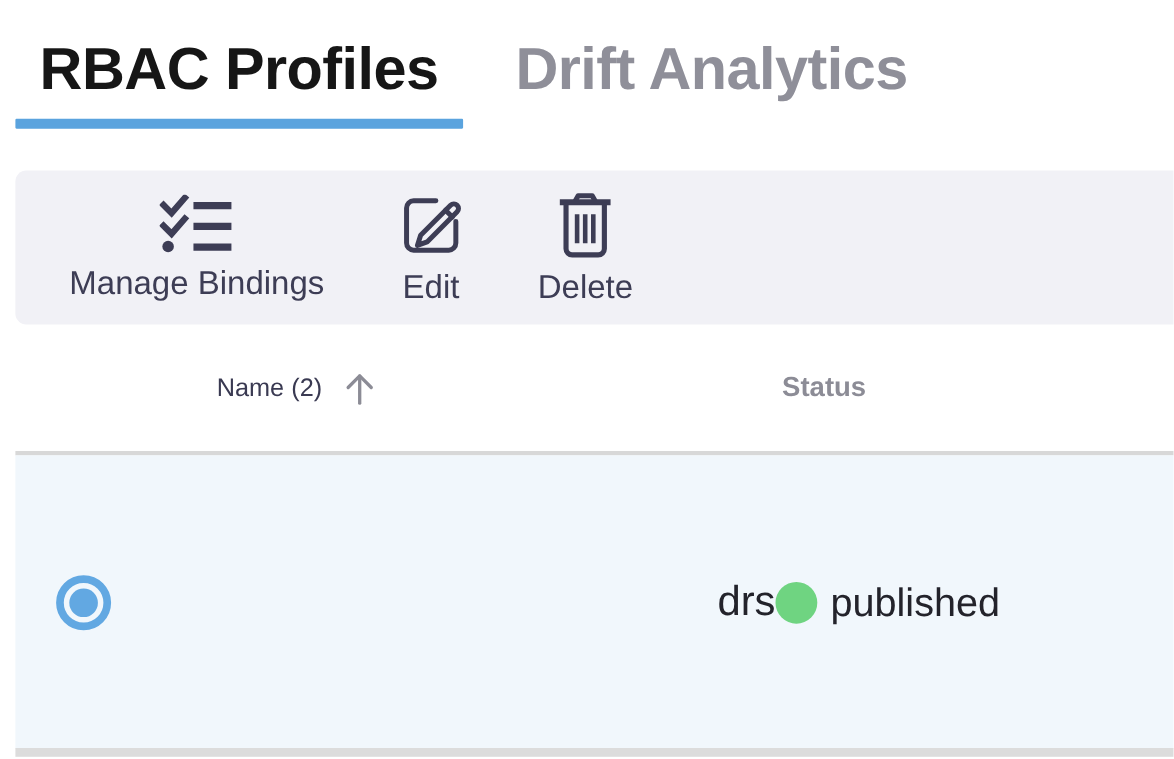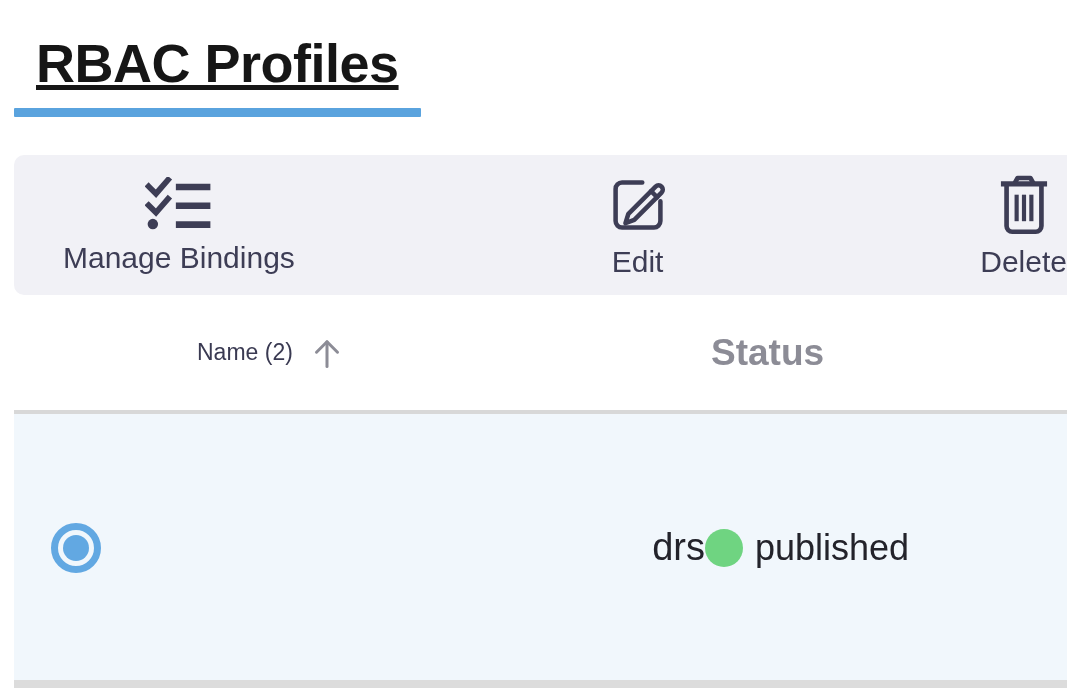--- a/index.html
+++ b/index.html
@@ -6,48 +6,48 @@
   body{
     width:1067px;height:690px;overflow:hidden;background:#ffffff;
     font-family:"Liberation Sans", sans-serif;
     -webkit-font-smoothing:antialiased;
   }
   
   .tabs-row{padding-top:30px;display:flex;margin-left:14px;}
   .tab{display:flex;flex-direction:column;align-items:center;cursor:pointer;}
   .tab-label{
     font-size:54px;font-weight:600;letter-spacing:-0.5px;line-height:66px;
-    color:#8F8F99;white-space:nowrap;padding:0 22px;text-decoration:underline;
+    color:#8F8F99;white-space:nowrap;padding:0 22px;
   }
   .tab.active .tab-label{color:#161616;}
   .tab-underline{height:9px;width:100%;margin-top:12px;border-radius:1px;background:transparent;}
   .tab.active .tab-underline{background:#5AA3DE;}
   .tab + .tab{margin-left:26px;}
   
   .toolbar{
     margin-top:38px;margin-left:14px;height:140px;background:#F1F1F6;
     border-radius:10px 0 0 10px;display:flex;align-items:center;
-    padding-left:49px;gap:65px;justify-content:space-between;
+    padding-left:49px;gap:65px;
   }
   .tool-btn{
     display:flex;flex-direction:column;align-items:center;justify-content:center;
     gap:9px;cursor:pointer;background:none;border:none;padding:0;
     font-family:"Liberation Sans", sans-serif;
   }
   .tool-btn .t-label{font-size:30px;color:#3D3D55;line-height:32px;white-space:nowrap;}
   .tool-icon{display:block;}
   
   .thead{
     margin-left:14px;height:115px;border-bottom:4px solid #D8D8D8;
     display:grid;grid-template-columns:124px 567px 1fr;align-items:center;
   }
   .th-name{padding-left:59px;display:flex;align-items:center;}
   .th-name .th-text{font-size:23px;font-weight:400;color:#3A3A52;}
   .sort-arrow{margin-left:16px;display:block;}
-  .th-status{padding-left:6px;font-size:37px;font-weight:700;color:#8C8C96;}
+  .th-status{padding-left:6px;font-size:25px;font-weight:700;color:#8C8C96;}
   
   .trow{
     margin-left:14px;height:267px;background:#F1F7FC;
     display:grid;grid-template-columns:124px 567px 1fr;align-items:center;
     cursor:pointer;
   }
   .radio-cell{display:flex;justify-content:center;align-items:center;}
   .radio{
     width:36px;height:36px;border:7px solid #62A8E2;border-radius:50%;
     display:flex;align-items:center;justify-content:center;box-sizing:content-box;
@@ -62,20 +62,21 @@
 </style>
 </head>
 <body>
 
 <div class="tabs-row">
   <div class="tab active">
     <div class="tab-label">RBAC Profiles</div>
     <div class="tab-underline"></div>
   </div>
   <div class="tab">
+    <div class="tab-label">Drift Analytics</div>
     <div class="tab-underline"></div>
   </div>
 </div>
 
 <div class="toolbar">
 
   <button class="tool-btn">
     <svg class="tool-icon" width="68" height="56" viewBox="0 0 26 21" fill="none" stroke="#3D3D55" stroke-width="2.2">
       <polyline points="1.4,3.4 4.2,6.2 8.8,0.9" stroke-linecap="square" stroke-linejoin="miter"></polyline>
       <line x1="11.8" y1="3.6" x2="25" y2="3.6" stroke-width="2.5"></line>

